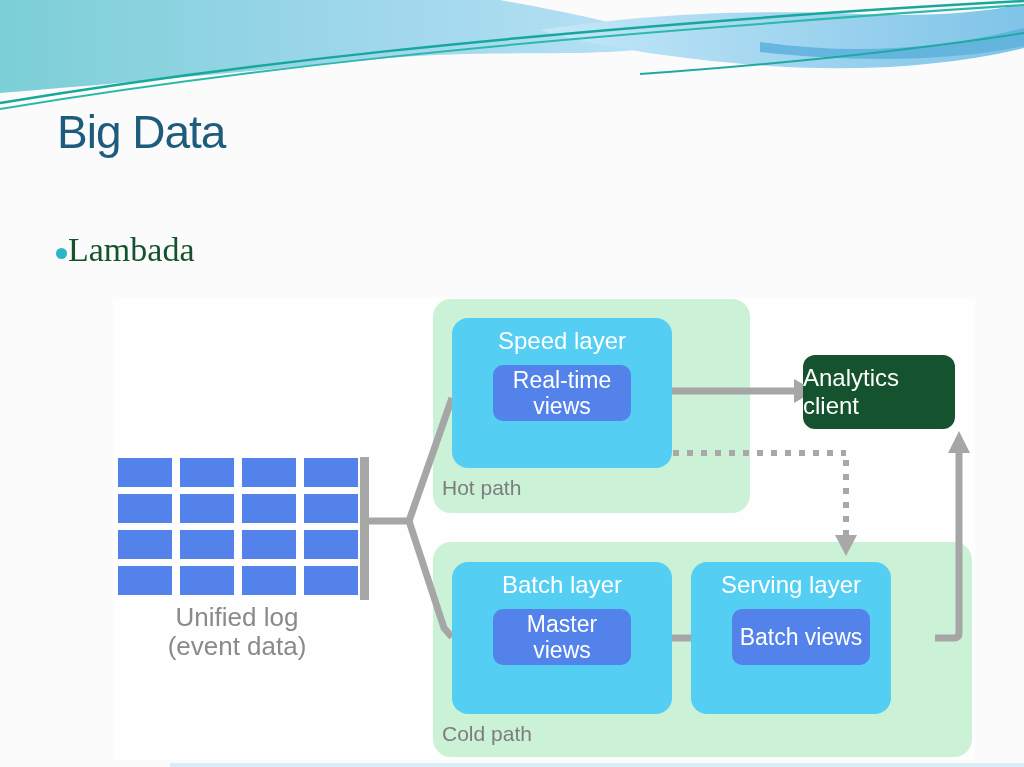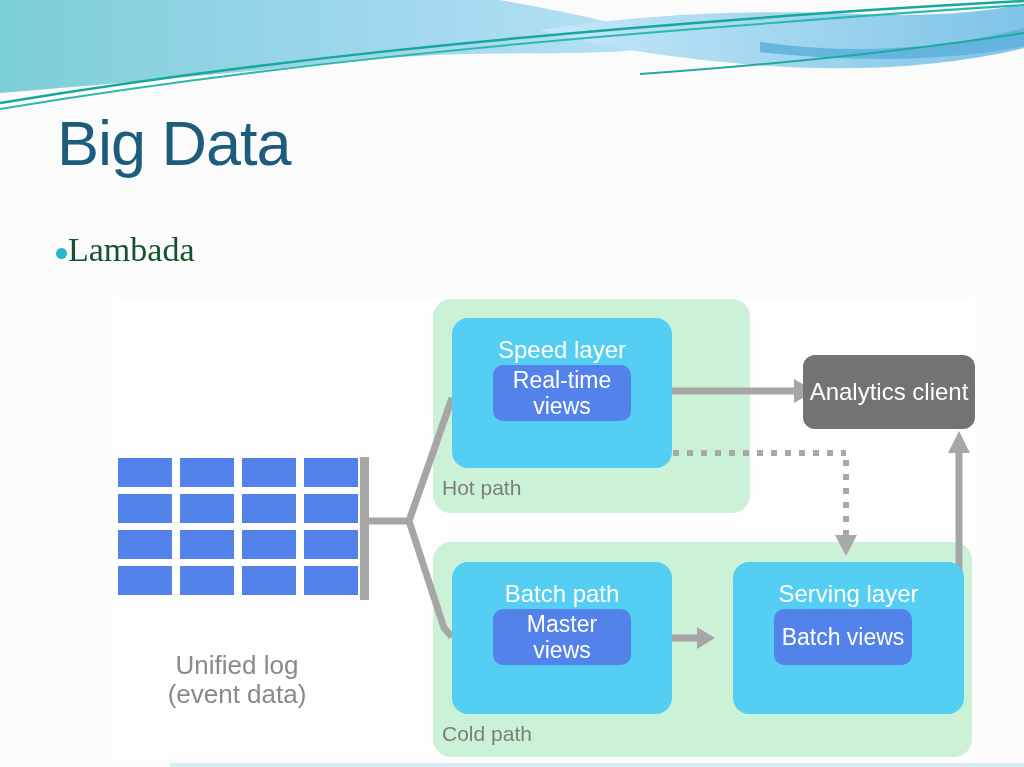--- a/index.html
+++ b/index.html
@@ -5,62 +5,62 @@
   html,body{margin:0;padding:0;background:#e8e8e8;}
   .slide{
     position:relative;width:1024px;height:767px;background:#fbfbfb;
     overflow:hidden;font-family:"Liberation Sans",sans-serif;
   }
   
   .banner{position:absolute;left:0;top:0;width:1024px;height:120px;}
   
   .title{
     position:absolute;left:57px;top:104px;
-    font-size:63px;line-height:1.25;font-weight:400;
+    font-size:46px;line-height:1.25;font-weight:400;
     color:#1d5c7d;letter-spacing:-1px;
   }
   .bullet-row{position:absolute;left:56px;top:231px;display:flex;align-items:center;}
   .bullet-dot{width:11px;height:11px;border-radius:50%;background:#2ab6c6;margin:6px 1px 0 0;flex:none;}
   .bullet-text{font-family:"Liberation Serif",serif;font-size:34px;color:#14532d;}
   
   .diagram{position:absolute;left:113px;top:298px;width:862px;height:462px;background:#fefefe;}
   .green-panel{position:absolute;background:#cbf2d7;border-radius:18px;z-index:1;}
   .panel-hot{left:320px;top:1px;width:317px;height:214px;}
   .panel-cold{left:320px;top:244px;width:539px;height:215px;}
   .connectors{position:absolute;left:0;top:0;z-index:2;}
   .cyan-box{
     position:absolute;background:#55cef3;border-radius:16px;z-index:3;
     color:#ffffff;font-size:24px;text-align:center;
   }
-  .cyan-title{display:block;padding-top:18px;}
+  .cyan-title{display:block;padding-top:9px;}
   .box-speed{left:339px;top:20px;width:220px;height:150px;}
   .box-batch{left:339px;top:264px;width:220px;height:152px;}
-  .box-serving{left:620px;top:264px;width:231px;height:152px;}
+  .box-serving{left:578px;top:264px;width:200px;height:152px;}
   .inner-box{
     position:absolute;left:41px;top:47px;width:138px;height:56px;
     background:#5282ea;border-radius:10px;color:#fff;font-size:23px;line-height:26px;
     display:flex;align-items:center;justify-content:center;padding:16px 6px;box-sizing:border-box;
   }
   .analytics{
-    position:absolute;left:690px;top:57px;width:172px;height:74px;
-    background:#737373;border-radius:12px;z-index:3;
+    position:absolute;left:690px;top:57px;width:152px;height:74px;
+    background:#14532d;border-radius:12px;z-index:3;
     display:flex;align-items:center;justify-content:center;
     color:#fff;font-size:24px;
   }
   .path-label{position:absolute;z-index:3;font-size:21px;color:#7d7d7d;}
   .label-hot{left:329px;top:178px;}
   .label-cold{left:329px;top:424px;}
   .log-grid{
     position:absolute;left:5px;top:160px;z-index:3;
     display:grid;grid-template-columns:repeat(4,54px);grid-auto-rows:29px;gap:7px 8px;
   }
   .log-cell{background:#5282ea;}
   .log-label{
     position:absolute;left:0;top:305px;width:248px;z-index:3;
-    text-align:center;font-size:26px;line-height:29px;color:#8a8a8a;margin-top:48px;
+    text-align:center;font-size:26px;line-height:29px;color:#8a8a8a;
   }
   .bottom-strip{position:absolute;left:170px;right:0;bottom:0;height:4px;background:#d9edf6;}
 </style>
 </head>
 <body>
 
 <div class="slide">
 
   <svg class="banner" viewBox="0 0 1024 120">
     <defs>
@@ -140,21 +140,21 @@
 
     <div class="cyan-box box-speed">
       <span class="cyan-title">Speed layer</span>
       <div class="inner-box">Real-time views</div>
     </div>
     <div class="path-label label-hot">Hot path</div>
 
     <div class="analytics">Analytics client</div>
 
     <div class="cyan-box box-batch">
-      <span class="cyan-title">Batch path</span>
+      <span class="cyan-title">Batch layer</span>
       <div class="inner-box">Master views</div>
     </div>
     <div class="cyan-box box-serving">
       <span class="cyan-title">Serving layer</span>
       <div class="inner-box">Batch views</div>
     </div>
     <div class="path-label label-cold">Cold path</div>
 
   </div>
 

